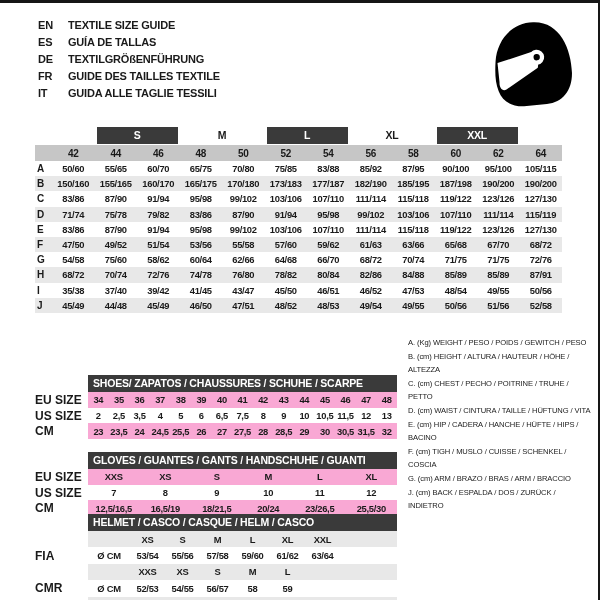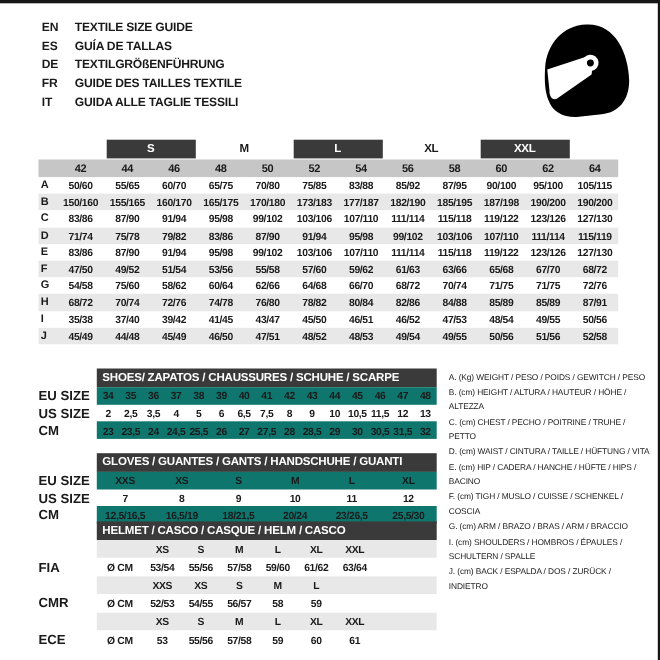--- a/index.html
+++ b/index.html
@@ -24,27 +24,27 @@
   .m-gcell.filled { background:#3a3a3a; color:#fff; margin:0 2px; }
   .m-sizes { height:16px; background:#c6c6c6; font-size:10px; }
   .m-data { height:15.2px; }
   .m-data.shaded { background:#e8e8e8; }
   .m-cell { text-align:center; white-space:nowrap; }
   .m-label { text-align:left; padding-left:2px; font-size:10px; }
 
   
   .sub { position:absolute; left:35px; width:362px; font-weight:bold; }
   .sub .bar { margin-left:53px; height:17px; background:#3a3a3a; color:#fff; font-size:10.5px;
-              line-height:17px; padding-left:5px; letter-spacing:-0.2px; white-space:nowrap; }
+              line-height:17px; padding-left:5px; letter-spacing:-0.2px; white-space:nowrap;margin-top:40px; }
   .s-row { display:flex; height:15.7px; font-size:9.4px; letter-spacing:-0.3px; }
   .s-rlabel { width:53px; display:flex; align-items:center; font-size:12px; letter-spacing:0; }
   .s-cells { flex:1; display:grid; align-items:center; text-align:center; }
   .cols15 .s-cells { grid-template-columns:repeat(15,1fr); }
   .cols6  .s-cells { grid-template-columns:repeat(6,1fr); }
-  .s-row.shaded .s-cells { background:#0f766e; }
+  .s-row.shaded .s-cells { background:#f9a8d4; }
   .s-cell { white-space:nowrap; }
 
   
   .h-row { display:flex; height:16.4px; font-size:9.4px; font-weight:bold; letter-spacing:-0.3px; }
   .h-row .s-cells { grid-template-columns:42px repeat(6,35px) 1fr; }
 
   
   .legend { position:absolute; left:408px; top:333px; width:184px; font-weight:normal;
             font-size:7.6px; line-height:13.6px; letter-spacing:-0.1px; }
 </style>
@@ -453,17 +453,16 @@
   </div>
 
   <div class="legend">
       <div class="legend-item">A. (Kg) WEIGHT / PESO / POIDS / GEWITCH / PESO</div>
       <div class="legend-item">B. (cm) HEIGHT / ALTURA / HAUTEUR / HÖHE / ALTEZZA</div>
       <div class="legend-item">C. (cm) CHEST / PECHO / POITRINE / TRUHE / PETTO</div>
       <div class="legend-item">D. (cm) WAIST / CINTURA / TAILLE / HÜFTUNG / VITA</div>
       <div class="legend-item">E. (cm) HIP / CADERA / HANCHE / HÜFTE / HIPS / BACINO</div>
       <div class="legend-item">F. (cm) TIGH / MUSLO / CUISSE / SCHENKEL / COSCIA</div>
       <div class="legend-item">G. (cm) ARM / BRAZO / BRAS / ARM / BRACCIO</div>
-      <div class="legend-item">I. (cm) SHOULDERS / HOMBROS / ÉPAULES / SCHULTERN / SPALLE</div>
       <div class="legend-item">J. (cm) BACK / ESPALDA / DOS / ZURÜCK / INDIETRO</div>
     </div>
 
 </div>
 
 </body></html>

